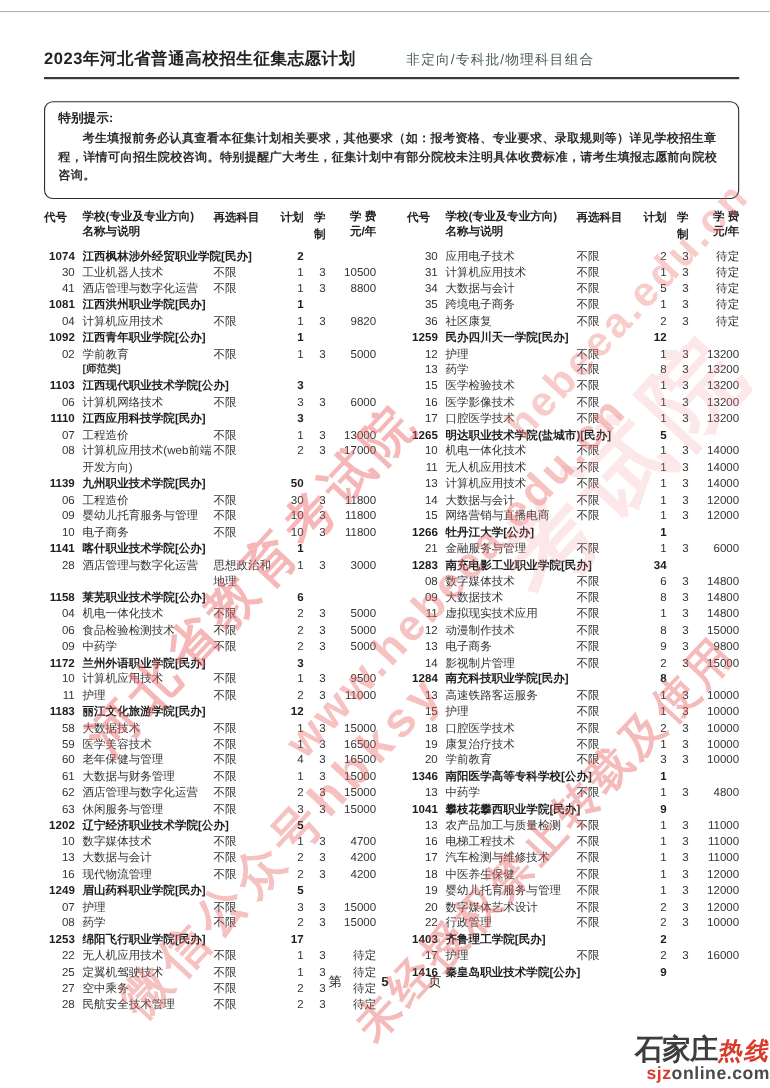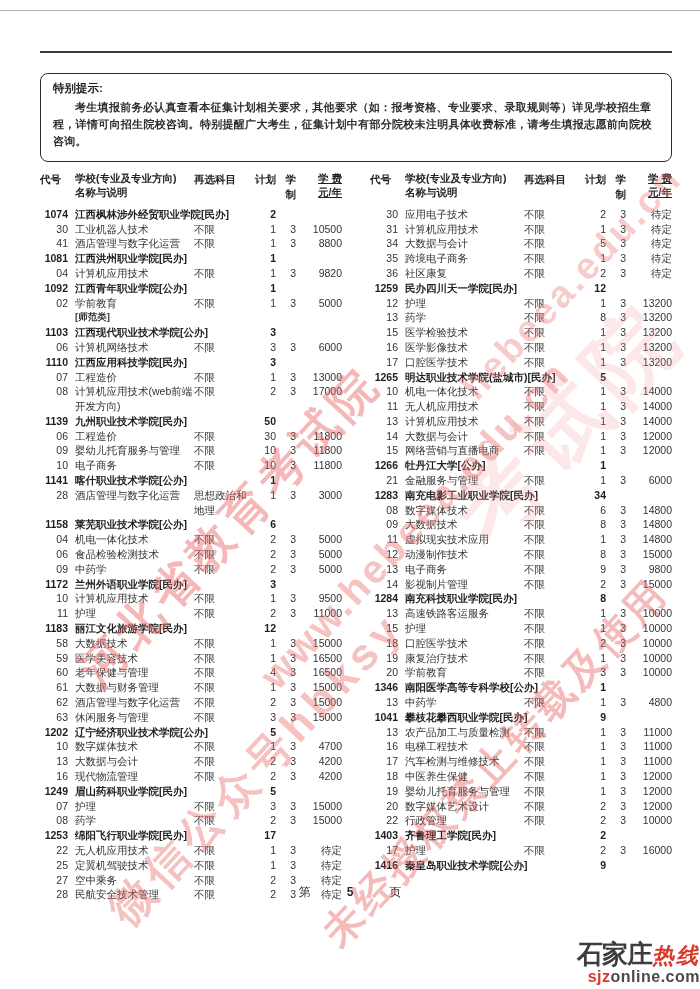--- a/index.html
+++ b/index.html
@@ -28,21 +28,21 @@
   .tcol{flex:1;min-width:0;}
   .trow{display:flex;align-items:flex-start;line-height:14.8px;font-size:10.5px;}
   .thead{font-weight:bold;color:#222;margin-bottom:5px;}
   .c-code{width:28px;flex:none;text-align:right;margin-right:7px;white-space:nowrap;}
   .c-name{flex:1;min-width:0;word-break:break-all;}
   .c-subj{width:58px;flex:none;word-break:break-all;}
   .c-plan{width:24px;flex:none;text-align:right;}
   .c-years{width:20px;flex:none;text-align:right;}
   .c-fee{width:46px;flex:none;text-align:right;white-space:nowrap;}
   .thead .c-code{text-align:left;}
-  .thead .c-fee{line-height:13.5px;text-decoration:underline;}
+  .thead .c-fee{line-height:13.5px;}
   .thead .c-name{line-height:13.5px;}
   .trow.school{font-weight:bold;color:#1e1e1e;align-items:center;}
   .note{display:block;font-size:9.5px;font-weight:bold;}
   .footer{
     position:absolute;top:884px;left:0;width:700px;text-align:center;
     font-size:12px;color:#2a2a2a;
   }
   .footer .fseg{display:inline-block;margin:0 18px;}
   .footer .fnum{font-weight:bold;}
   
@@ -67,20 +67,22 @@
   .logo-online{color:#4a4a4a;}
 </style>
 </head>
 <body>
 
 <div class="page">
   <div class="topline"></div>
 
   <div class="content">
     <div class="hdr">
+      <span class="title">2023年河北省普通高校招生征集志愿计划</span>
+      <span class="subtitle">非定向/专科批/物理科目组合</span>
     </div>
     <div class="rule"></div>
 
     <div class="notice">
       <div class="notice-title">特别提示:</div>
       <div class="notice-body">考生填报前务必认真查看本征集计划相关要求，其他要求（如：报考资格、专业要求、录取规则等）详见学校招生章程，详情可向招生院校咨询。特别提醒广大考生，征集计划中有部分院校未注明具体收费标准，请考生填报志愿前向院校咨询。</div>
     </div>
 
     <div class="tables">
       <div class="tcol" id="col-left">

